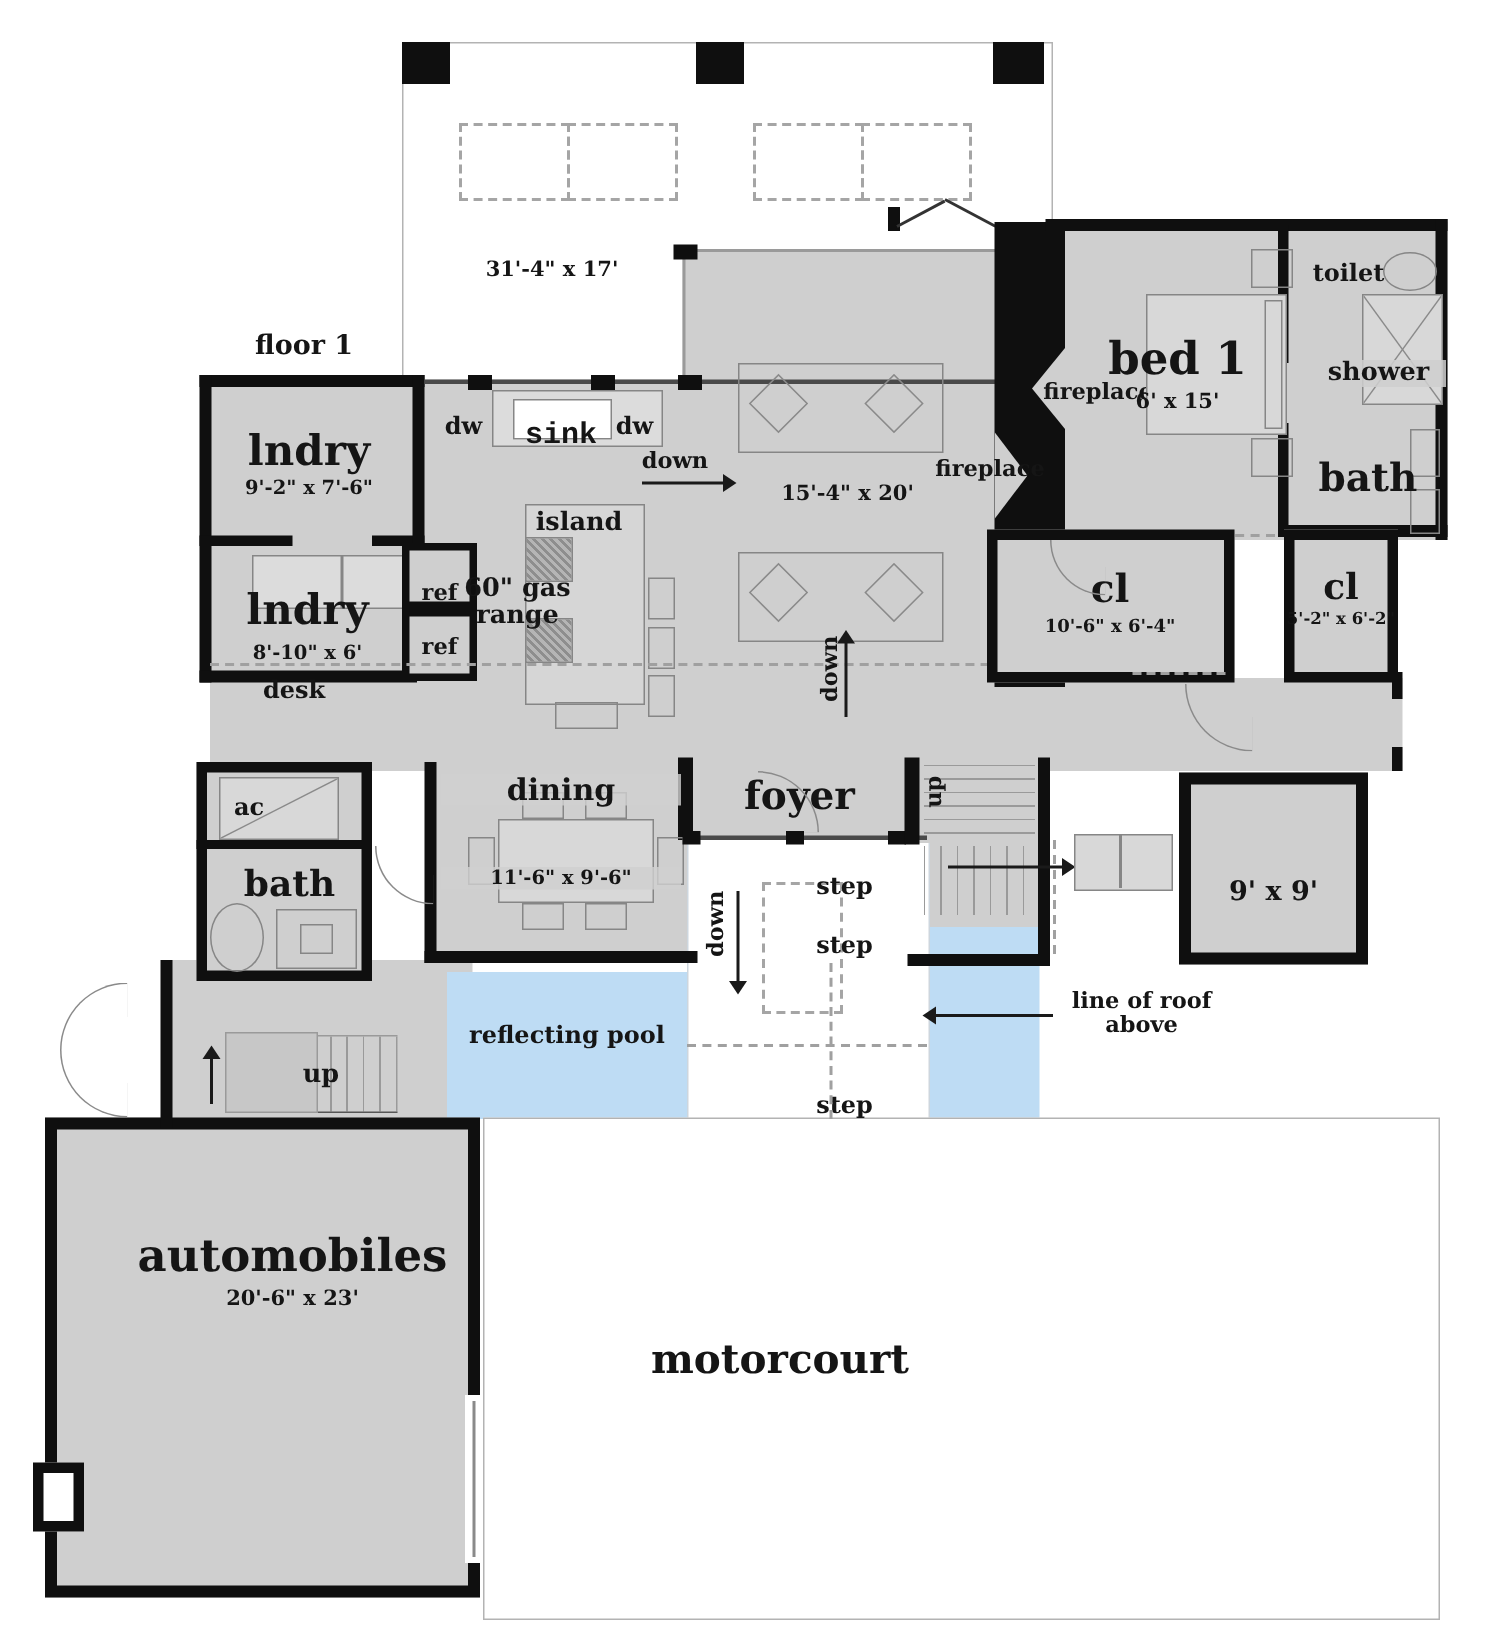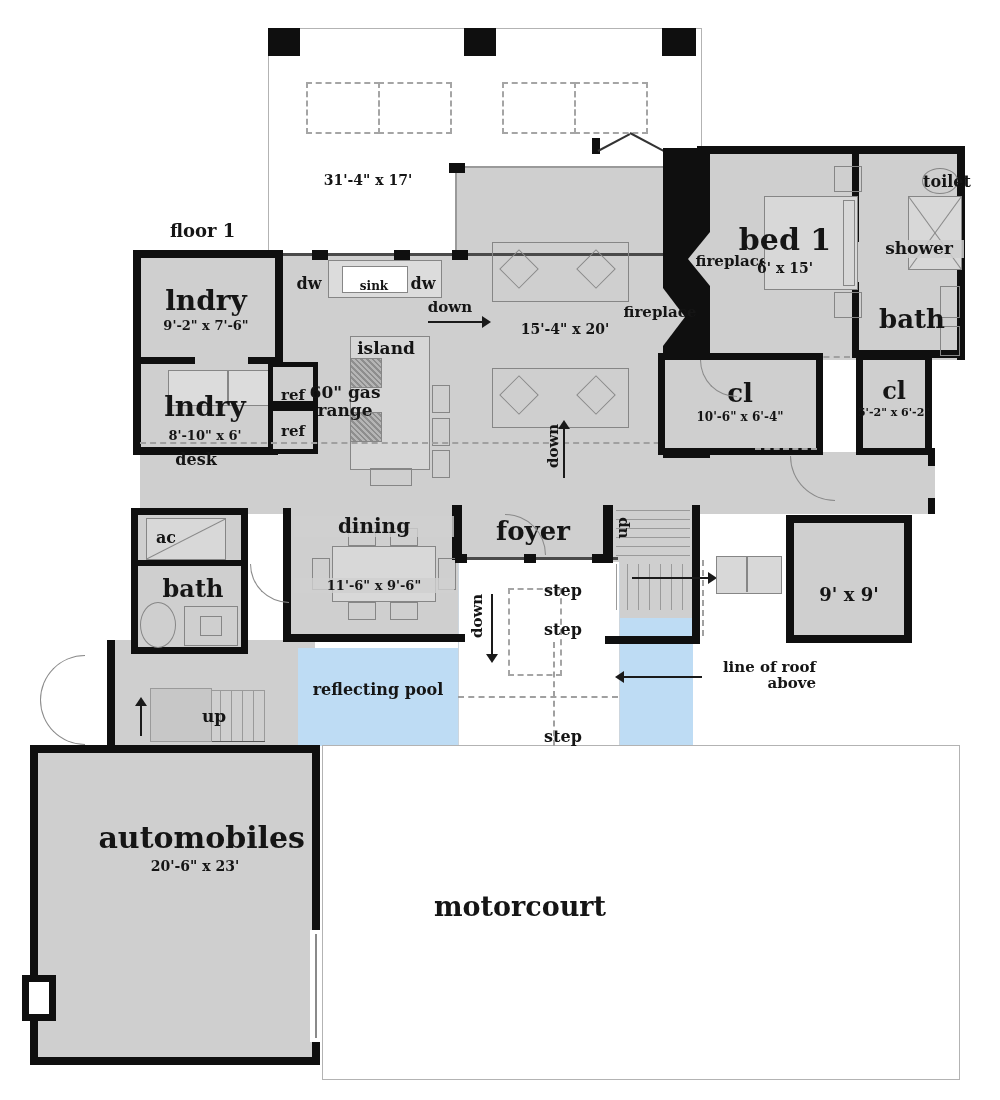--- a/index.html
+++ b/index.html
@@ -62,21 +62,21 @@
   <div class="abs dashline-h" style="left:458px;top:696px;width:160px;height:2px;"></div>
   <div class="abs lbl" style="left:308px;top:682px;width:140px;font-size:16px;">reflecting pool</div>
 
   <div class="abs white outline" style="left:322px;top:745px;width:636px;height:333px;"></div>
   <div class="abs lbl" style="left:420px;top:893px;width:200px;font-size:27px;">motorcourt</div>
 
   <div class="abs floor" style="left:30px;top:745px;width:290px;height:320px;border:8px solid #0f0f0f;box-sizing:border-box;"></div>
   <div class="abs white" style="left:22px;top:975px;width:34px;height:46px;border:7px solid #0f0f0f;box-sizing:border-box;"></div>
   <div class="abs white" style="left:310px;top:930px;width:12px;height:112px;"></div>
   <div class="abs" style="left:315px;top:934px;width:2px;height:104px;background:#8a8a8a;"></div>
-  <div class="abs lbl" style="left:85px;top:822px;width:220px;font-size:30px;text-align:right;">automobiles</div>
+  <div class="abs lbl" style="left:85px;top:822px;width:220px;font-size:30px;">automobiles</div>
   <div class="abs dims" style="left:85px;top:858px;width:220px;font-size:14px;">20'-6" x 23'</div>
 
   <div class="abs treads-v" style="left:165px;top:690px;width:100px;height:50px;border-top:1px solid #9a9a9a;border-bottom:1px solid #555;"></div>
   <div class="abs" style="left:150px;top:688px;width:60px;height:52px;border:1px solid #9a9a9a;background:#c7c7c7;"></div>
   <div class="abs arrow-line" style="left:140px;top:704px;width:2px;height:32px;"></div>
   <div class="abs tri" style="left:135px;top:697px;border-left:6px solid transparent;border-right:6px solid transparent;border-bottom:9px solid #1a1a1a;"></div>
   <div class="abs lbl" style="left:192px;top:708px;width:44px;font-size:17px;">up</div>
 
   <div class="abs arc-tl" style="left:40px;top:655px;width:44px;height:44px;"></div>
   <div class="abs arc-bl" style="left:40px;top:700px;width:44px;height:44px;"></div>
@@ -104,21 +104,21 @@
 
   <div class="abs lbl" style="left:156px;top:452px;width:80px;font-size:16px;">desk</div>
 
   <div class="abs thinwall" style="left:283px;top:253px;width:420px;height:3px;"></div>
   <div class="abs wall" style="left:312px;top:250px;width:16px;height:10px;"></div>
   <div class="abs wall" style="left:394px;top:250px;width:16px;height:10px;"></div>
   <div class="abs wall" style="left:452px;top:250px;width:16px;height:10px;"></div>
   <div class="abs furn furnbg" style="left:328px;top:260px;width:112px;height:36px;"></div>
   <div class="abs furn white" style="left:342px;top:266px;width:64px;height:25px;"></div>
   <div class="abs lbl" style="left:284px;top:276px;width:50px;font-size:16px;">dw</div>
-  <div class="abs lbl" style="left:346px;top:280px;width:56px;font-size:12px;">sink</div>
+  <div class="abs lbl" style="left:346px;top:280px;width:56px;font-size:20px;font-family:Liberation Mono, monospace;">sink</div>
   <div class="abs lbl" style="left:398px;top:276px;width:50px;font-size:16px;">dw</div>
 
   <div class="abs furn" style="left:350px;top:336px;width:78px;height:132px;background:#d6d6d6;"></div>
   <div class="abs furn" style="left:350px;top:358px;width:30px;height:28px;background:repeating-linear-gradient(45deg,#b5b5b5 0,#b5b5b5 2px,#8e8e8e 2px,#8e8e8e 4px);"></div>
   <div class="abs furn" style="left:350px;top:412px;width:30px;height:28px;background:repeating-linear-gradient(45deg,#b5b5b5 0,#b5b5b5 2px,#8e8e8e 2px,#8e8e8e 4px);"></div>
   <div class="abs furn" style="left:432px;top:385px;width:16px;height:26px;"></div>
   <div class="abs furn" style="left:432px;top:418px;width:16px;height:26px;"></div>
   <div class="abs furn" style="left:432px;top:450px;width:16px;height:26px;"></div>
   <div class="abs furn" style="left:370px;top:468px;width:40px;height:16px;"></div>
   <div class="abs lbl" style="left:336px;top:340px;width:100px;font-size:17px;">island</div>
@@ -162,21 +162,21 @@
   <div class="abs dashline-h" style="left:700px;top:356px;width:150px;height:2px;"></div>
 
   <div class="abs furn" style="left:764px;top:196px;width:92px;height:92px;background:#d8d8d8;"></div>
   <div class="abs furn" style="left:843px;top:200px;width:10px;height:84px;"></div>
   <div class="abs furn" style="left:834px;top:166px;width:26px;height:24px;"></div>
   <div class="abs furn" style="left:834px;top:292px;width:26px;height:24px;"></div>
   <div class="abs lbl" style="left:700px;top:224px;width:170px;font-size:30px;">bed 1</div>
   <div class="abs dims" style="left:700px;top:260px;width:170px;font-size:14px;">6' x 15'</div>
 
   <div class="abs furn" style="left:922px;top:168px;width:34px;height:24px;border-radius:50%;"></div>
-  <div class="abs lbl" style="left:872px;top:174px;width:54px;font-size:16px;margin-left:48px;">toilet</div>
+  <div class="abs lbl" style="left:872px;top:174px;width:54px;font-size:16px;">toilet</div>
   <div class="abs furn" style="left:908px;top:196px;width:52px;height:72px;background:#d8d8d8;overflow:hidden;">
     <div class="xline" style="width:88px;transform:translate(-50%,-50%) rotate(54deg);"></div>
     <div class="xline" style="width:88px;transform:translate(-50%,-50%) rotate(-54deg);"></div>
   </div>
   <div class="abs lbl" style="left:874px;top:240px;width:90px;font-size:17px;background:rgba(207,207,207,0.85);">shower</div>
   <div class="abs furn" style="left:940px;top:286px;width:18px;height:30px;"></div>
   <div class="abs furn" style="left:940px;top:326px;width:18px;height:28px;"></div>
   <div class="abs lbl" style="left:862px;top:306px;width:100px;font-size:26px;">bath</div>
 
   <div class="abs floor" style="left:658px;top:353px;width:165px;height:102px;border:7px solid #0f0f0f;box-sizing:border-box;"></div>
@@ -241,17 +241,17 @@
   </div>
   <div class="abs lbl" style="left:126px;top:530px;width:80px;font-size:16px;">ac</div>
   <div class="abs lbl" style="left:138px;top:576px;width:110px;font-size:24px;">bath</div>
   <div class="abs furn" style="left:140px;top:602px;width:34px;height:44px;border-radius:50%;"></div>
   <div class="abs furn" style="left:184px;top:606px;width:52px;height:38px;"></div>
   <div class="abs furn" style="left:200px;top:616px;width:20px;height:18px;"></div>
   <div class="abs arc-bl" style="left:250px;top:564px;width:38px;height:38px;"></div>
 
   <div class="abs arrow-line" style="left:622px;top:676px;width:80px;height:2px;"></div>
   <div class="abs tri" style="left:615px;top:671px;border-top:6px solid transparent;border-bottom:6px solid transparent;border-right:9px solid #1a1a1a;"></div>
-  <div class="abs lbl" style="left:706px;top:660px;width:110px;font-size:15px;text-align:right;white-space:normal;">line of roof above</div>
+  <div class="abs lbl" style="left:706px;top:660px;width:110px;font-size:15px;text-align:center;white-space:normal;">line of roof above</div>
 
   <div class="abs dashline-v" style="left:553px;top:642px;width:2px;height:104px;"></div>
 
 </div>
 
 </body></html>

